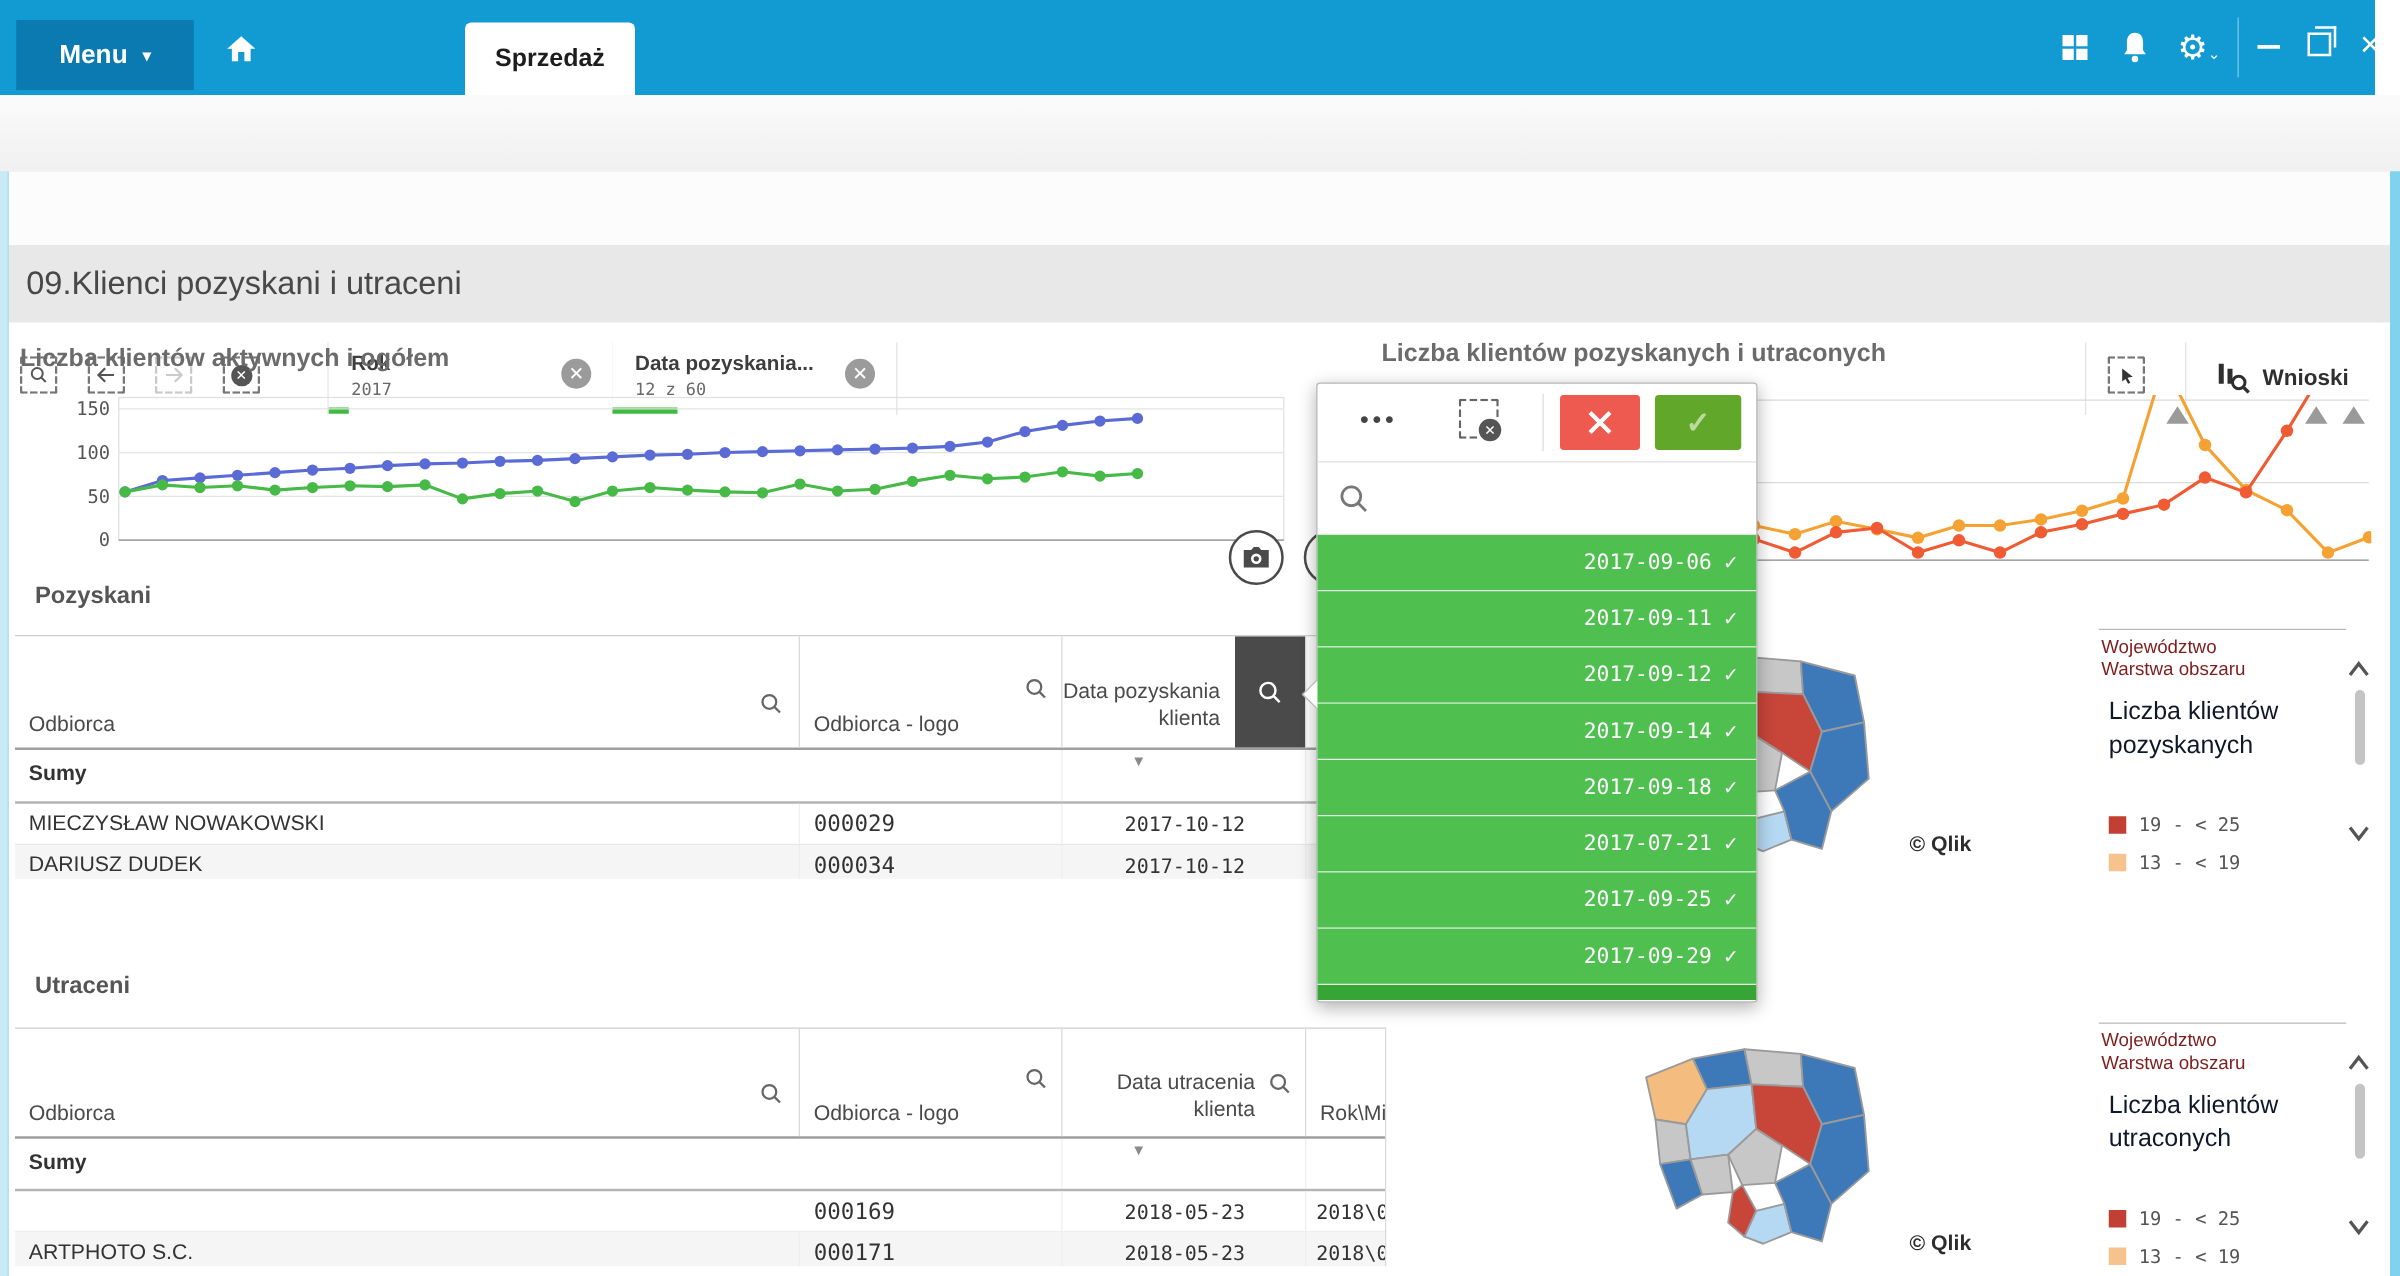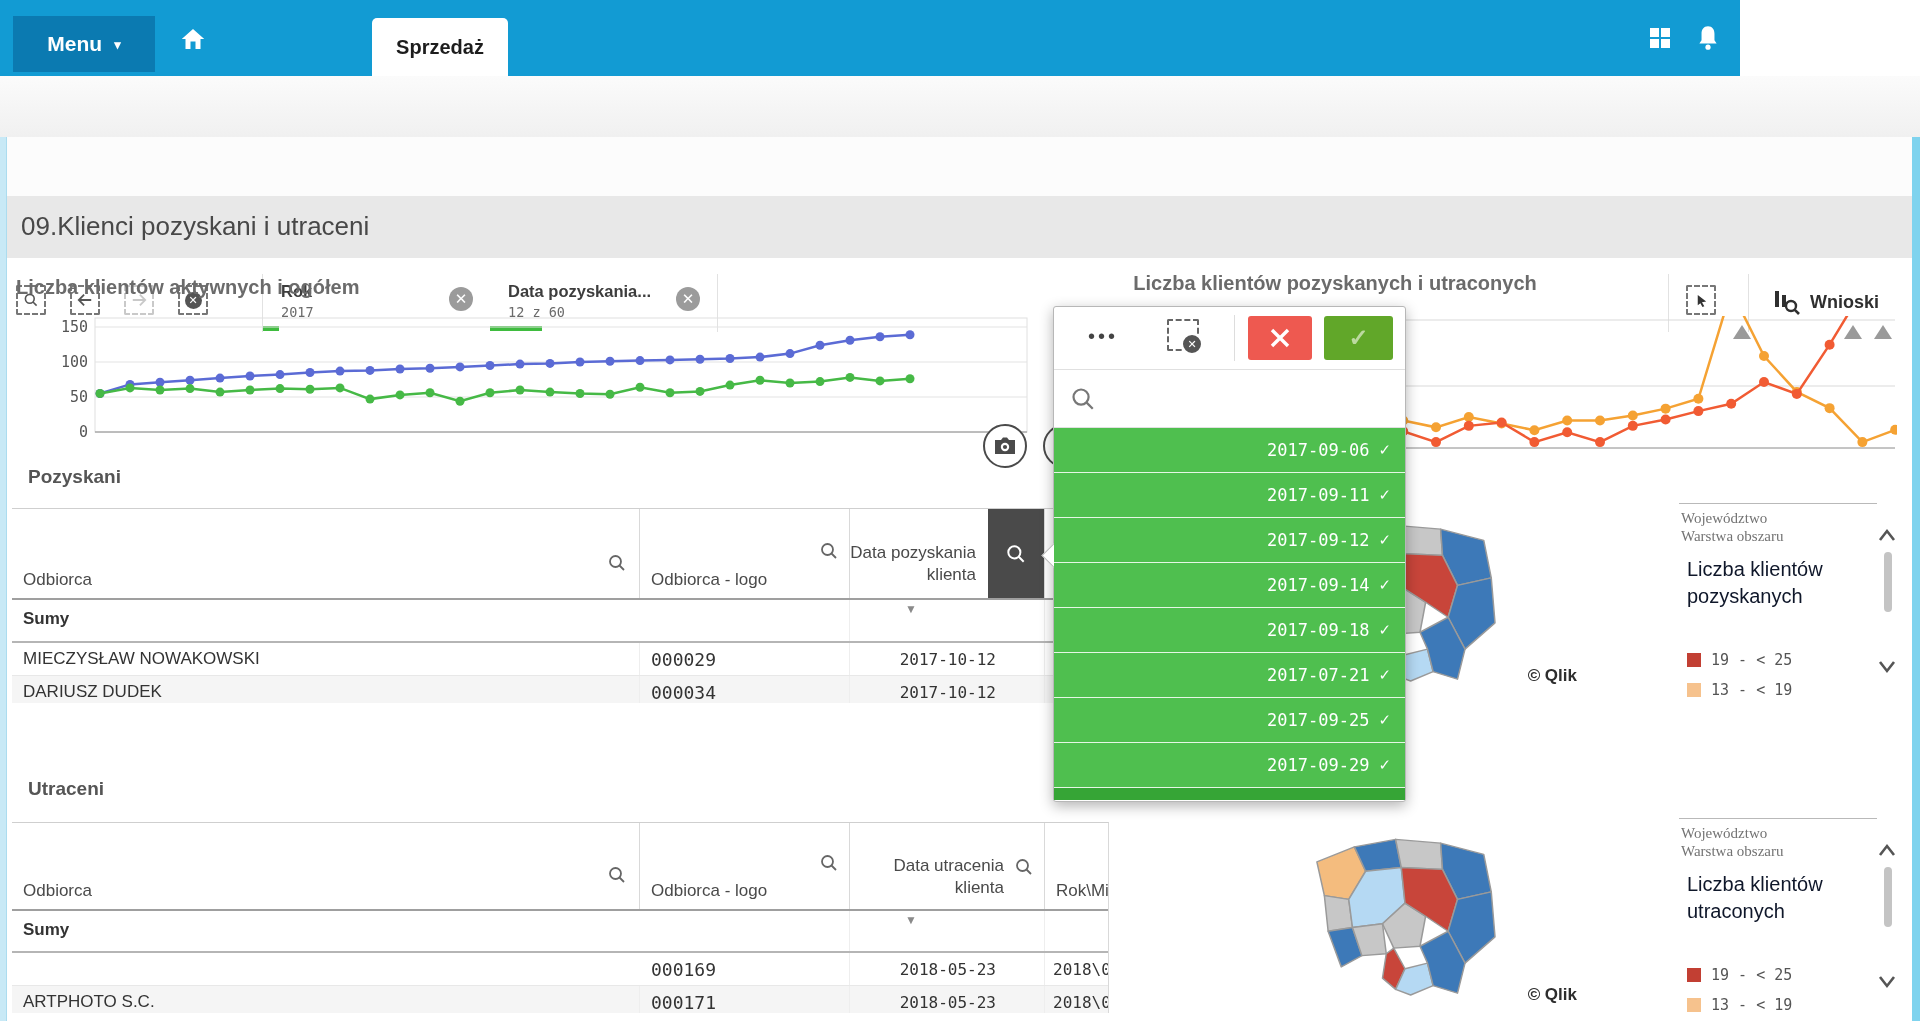--- a/index.html
+++ b/index.html
@@ -2,21 +2,21 @@
 <html><head>
 <meta charset="utf-8">
 <style>
   html,body{margin:0;padding:0;background:#fff;width:1920px;height:1021px;overflow:hidden;
     font-family:"Liberation Sans",sans-serif;}
   .abs{position:absolute;}
   #stage{position:relative;width:1920px;height:1021px;background:#fff;}
   .mono{font-family:"DejaVu Sans Mono",monospace;}
 
   
-  #topbar{left:0;top:0;width:1740px;height:76px;background:#129bd3;}
+  #topbar{left:0;top:0;width:1900px;height:76px;background:#129bd3;}
   #menu-btn{left:13px;top:16px;width:142px;height:56px;background:#0b7ab1;color:#fff;
     display:flex;align-items:center;justify-content:center;gap:12px;font-size:21px;font-weight:bold;cursor:pointer;}
   .chev{font-size:13px;}
   #home-btn{left:178px;top:24px;width:30px;height:30px;}
   .toptab{top:0;height:76px;line-height:76px;color:#fff;font-size:20px;text-align:center;cursor:pointer;}
   #tab-active{left:372px;top:18px;width:136px;height:58px;background:#fff;border-radius:5px 5px 0 0;
     color:#1d1d1d;font-weight:bold;font-size:20px;text-align:center;line-height:58px;}
   .topicon{color:#fff;}
   #top-divider{left:1790px;top:14px;width:1px;height:48px;background:rgba(255,255,255,.45);}
 
@@ -90,21 +90,21 @@
   .tcell.c3{justify-content:flex-end;padding-right:48px;font-family:"DejaVu Sans Mono",monospace;font-size:16px;}
   .tcell.c4{padding-left:8px;font-family:"DejaVu Sans Mono",monospace;font-size:16px;}
   .row-alt{background:#f5f5f5;}
   .sumy-label{position:absolute;left:11px;top:9px;font-weight:bold;font-size:17px;color:#333;}
   .sort-ind{position:absolute;font-size:12px;color:#8a8a8a;z-index:3;}
 
   
   .map-svg{position:absolute;z-index:5;}
   .qlik-c{position:absolute;width:82px;text-align:right;font-size:17px;font-weight:bold;color:#2d2d2d;z-index:6;}
   .legend{position:absolute;left:1679px;width:198px;border-top:1px solid #b9b9b9;color:#666;}
-  .lg-head{position:absolute;left:2px;top:5px;font-size:15px;line-height:18px;color:#737373;font-family:Liberation Serif, serif;}
+  .lg-head{position:absolute;left:2px;top:5px;font-size:15px;line-height:18px;color:#7f1d1d;}
   .lg-measure{position:absolute;left:8px;top:52px;font-size:20px;line-height:27px;color:#0f172a;}
   .lg-row{position:absolute;left:8px;height:20px;display:flex;align-items:center;gap:10px;}
   .lg-swatch{width:14px;height:14px;}
   .lg-label{font-family:"DejaVu Sans Mono",monospace;font-size:15px;color:#555;}
   .scroll-chev{position:absolute;width:18px;height:14px;cursor:pointer;}
   .scroll-thumb{position:absolute;width:8px;background:#c4c4c4;border-radius:4px;cursor:pointer;}
 
   
   #popup{left:1053px;top:306px;width:353px;height:496px;background:#fff;border:1px solid #b7b7b7;
     border-radius:3px;box-shadow:0 4px 14px rgba(0,0,0,.3);z-index:60;box-sizing:border-box;}
@@ -377,21 +377,21 @@
       <circle cx="12" cy="11" r="4.2" fill="#fff"></circle>
         <circle cx="12" cy="11" r="2.1" fill="#4a4a4a"></circle>
     </svg>
   </div>
   <div class="round-btn" style="left:1043px;top:424px;">
     <svg width="18" height="18" viewBox="0 0 18 18">
       <path d="M2 7 V2 H7 M11 2 H16 V7 M16 11 V16 H11 M7 16 H2 V11" fill="none" stroke="#4a4a4a" stroke-width="2"></path>
     </svg>
   </div>
 
-  <div class="chart-title" style="left:1124px;top:272px;width:422px;text-align:center;">Liczba klientów pozyskanych i utraconych</div>
+  <div class="chart-title" style="left:1096px;top:272px;width:422px;text-align:center;">Liczba klientów pozyskanych i utraconych</div>
   <svg id="chart2" class="abs" style="left:1045px;top:300px;" width="875px" height="158" viewBox="1045 300 875 158">
     <defs>
         <clipPath id="c2clip">
           <rect x="1106" y="316" width="791" height="133"></rect>
         </clipPath>
       </defs>
     <line x1="1108" y1="320" x2="1895" y2="320" stroke="#d9d9d9"></line>
     <line x1="1108" y1="386" x2="1895" y2="386" stroke="#d9d9d9"></line>
     <line x1="1108" y1="448" x2="1895" y2="448" stroke="#8a8a8a"></line>
     <g id="c2-series" clip-path="url(#c2clip)">

